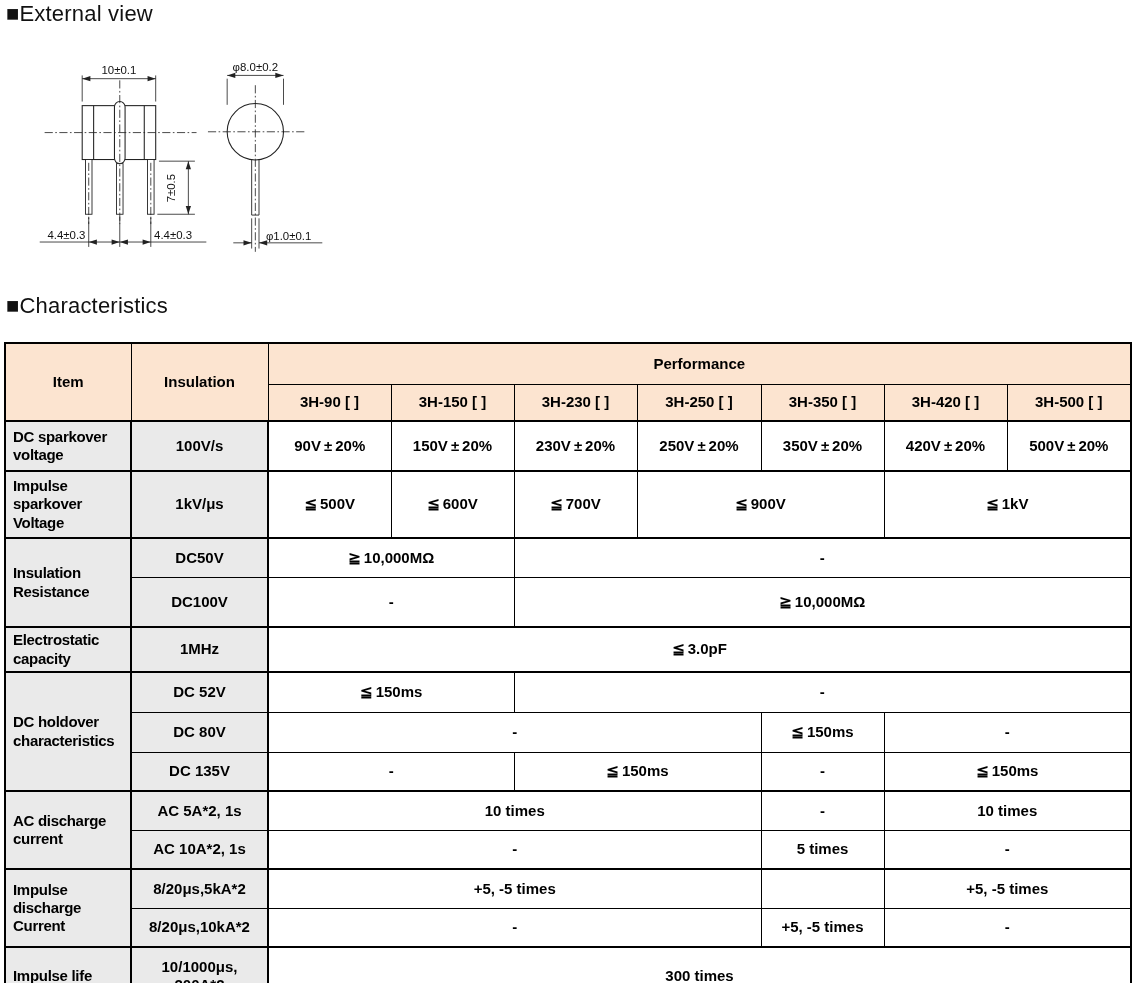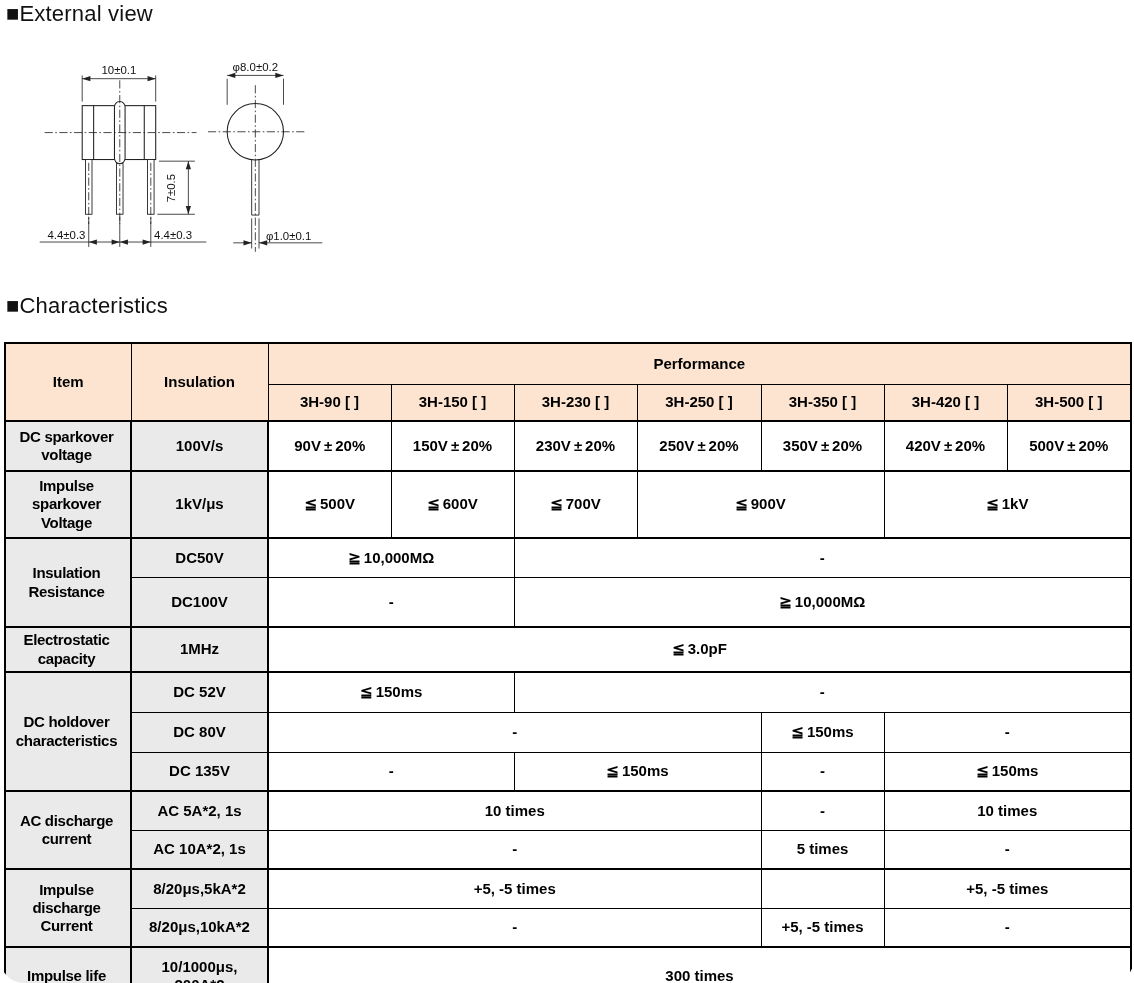--- a/index.html
+++ b/index.html
@@ -1,28 +1,28 @@
 <!DOCTYPE html>
 <html style="--header-bg: #fce4d0; --label-bg: #eaeaea; --line: #222222;"><head>
 <meta charset="utf-8">
 <style>
   html,body{margin:0;padding:0;background:#fff;}
   .page{position:relative;width:1134px;height:983px;background:#fff;overflow:hidden;
-        font-family:"Liberation Sans",sans-serif;color:#000;border-radius:24px;}
+        font-family:"Liberation Sans",sans-serif;color:#000;}
   .sec-heading{position:absolute;left:6px;font-size:22px;font-weight:normal;color:#111;
                letter-spacing:0.2px;white-space:nowrap;}
   #h-external{top:1px;}
   #h-char{top:293px;}
   svg text{font-family:"Liberation Sans",sans-serif;font-size:14px;fill:#111;}
   .char-table{position:absolute;left:4px;top:342px;width:1126px;border-collapse:collapse;
               table-layout:fixed;border:2px solid #000;}
   .char-table th,.char-table td{border:1px solid #000;font-size:15px;font-weight:bold;
               text-align:center;vertical-align:middle;padding:2px 4px;line-height:1.22;overflow:hidden;}
   .char-table th{background:var(--header-bg,#fce4d0);}
-  td.item{background:var(--label-bg,#eaeaea);text-align:center;padding-left:1px;
+  td.item{background:var(--label-bg,#eaeaea);text-align:left;padding-left:7px;
           letter-spacing:-0.3px;border-right-width:2px;margin-top:33px;}
   td.cond{background:var(--label-bg,#eaeaea);border-right-width:2px;}
   td.val{background:#fff;}
   tr.grp th,tr.grp td{border-top-width:2px;}
 </style>
 </head>
 <body>
 
 <div class="page">
 

